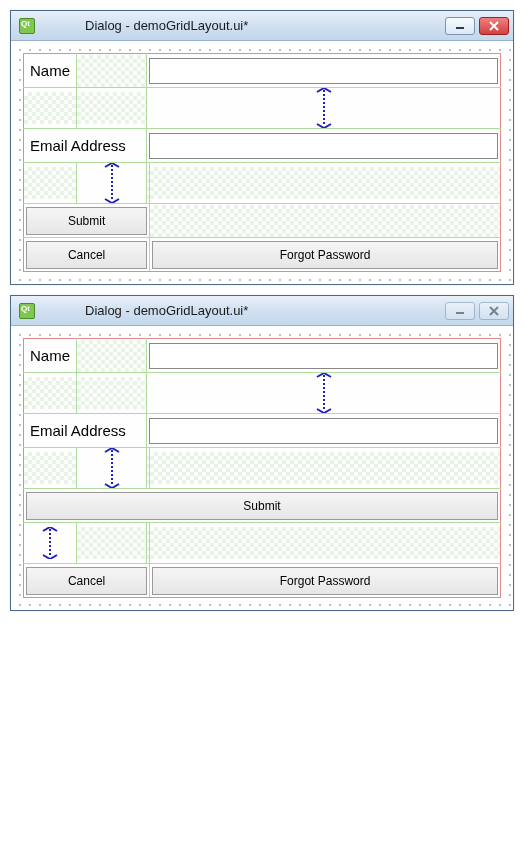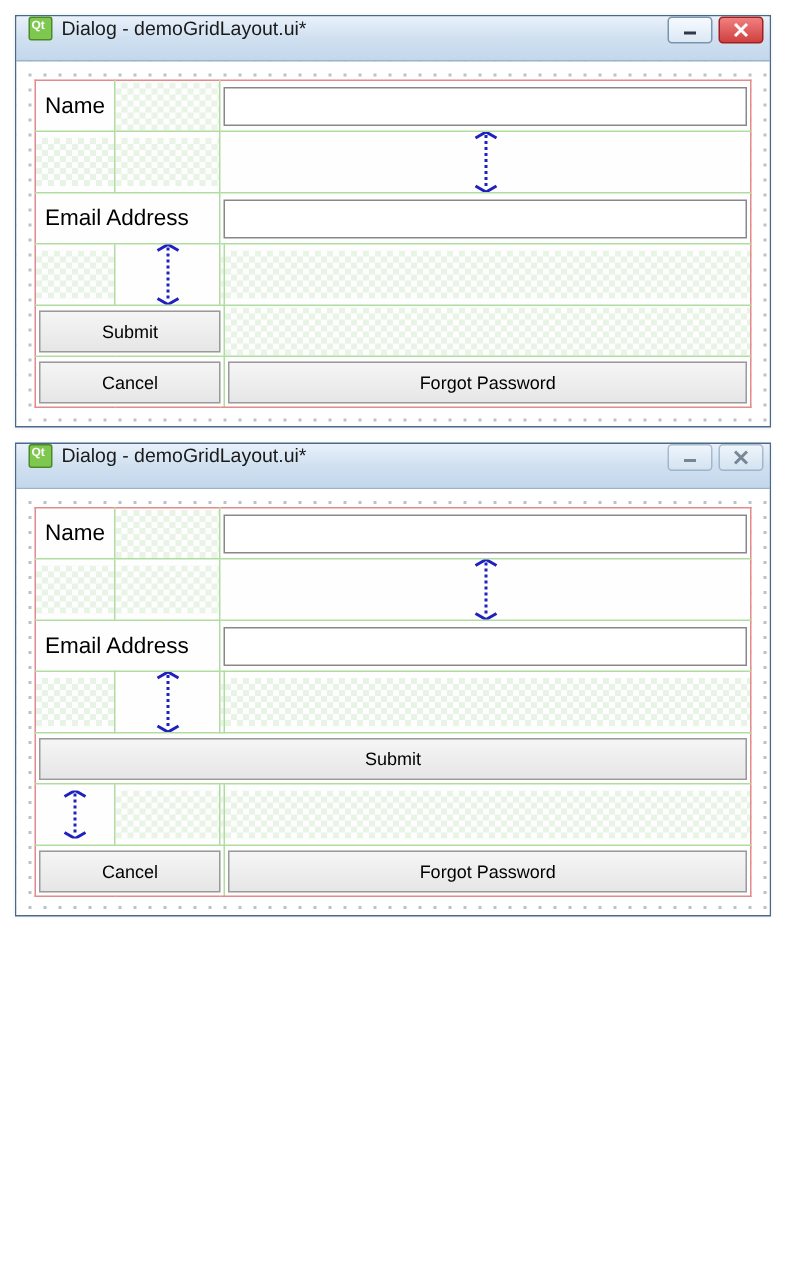--- a/index.html
+++ b/index.html
@@ -15,23 +15,24 @@
     border: 1px solid #4a6a8a;
     background: #fff;
     margin-bottom: 10px;
     box-shadow: 0 0 2px rgba(0,0,0,0.1);
   }
   .titlebar {
     height: 30px;
     background: linear-gradient(to bottom, #e9f1fb 0%, #d0e0f0 50%, #c3d7ec 100%);
     border-bottom: 1px solid #9ab3cc;
     display: flex;
-    align-items: flex-start;
+    align-items: center;
     padding: 0 4px 0 8px;
     position: relative;
+    gap: 44px;
   }
   .app-icon {
     width: 16px;
     height: 16px;
     background: #7ec850;
     border: 1px solid #4a8a2a;
     border-radius: 2px;
     position: relative;
     margin-right: 6px;
     flex: 0 0 auto;

